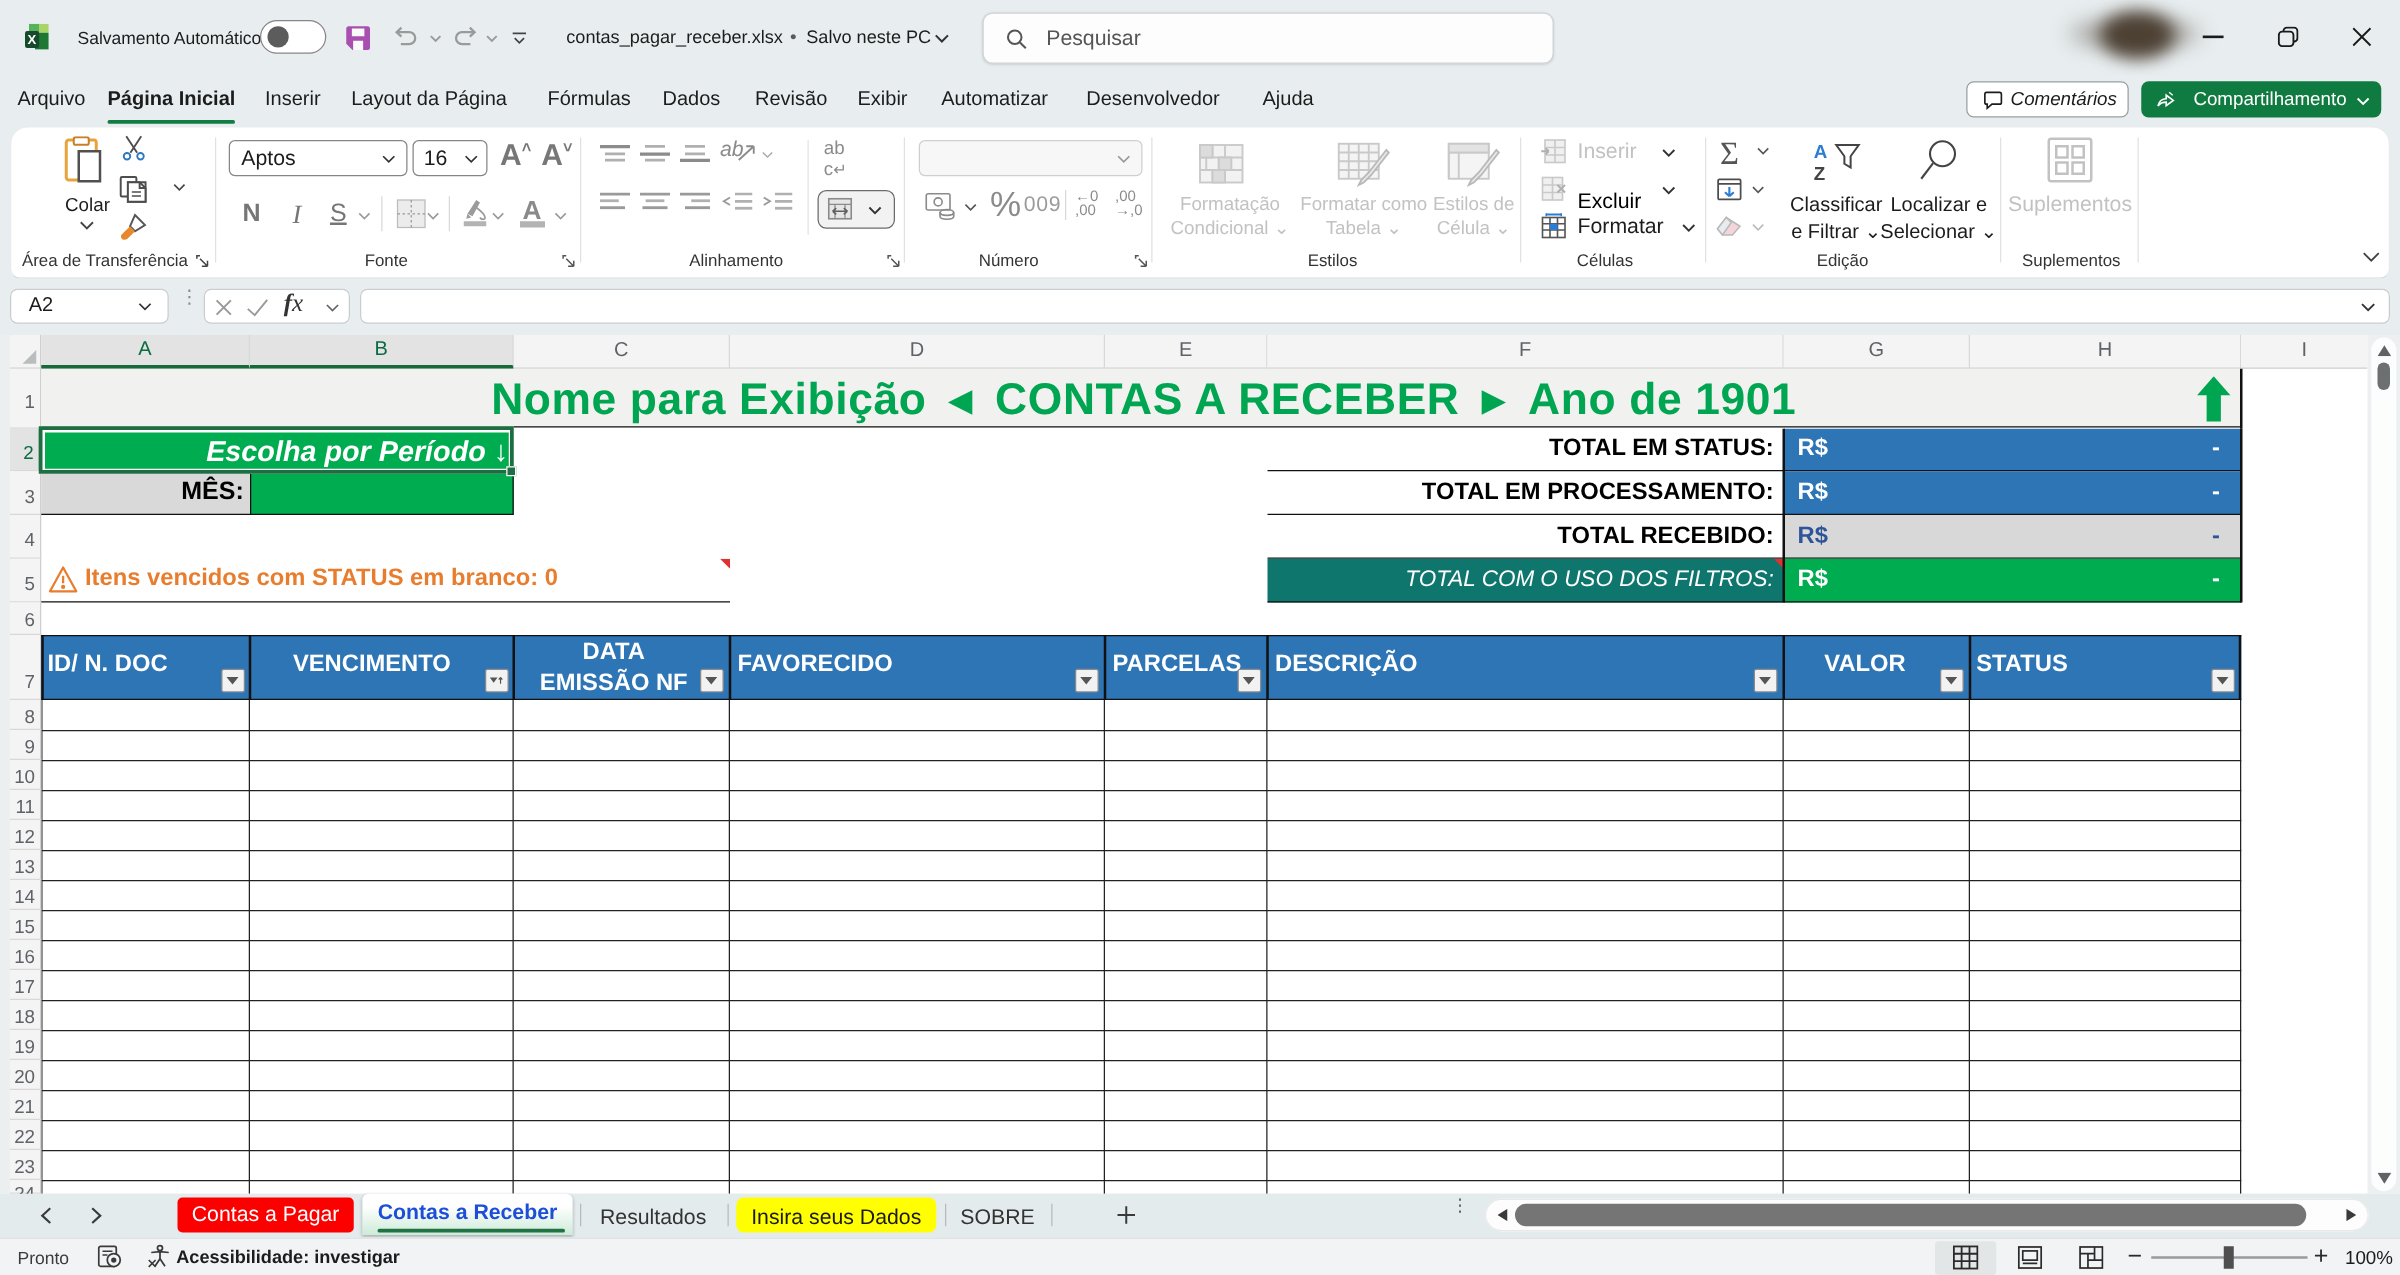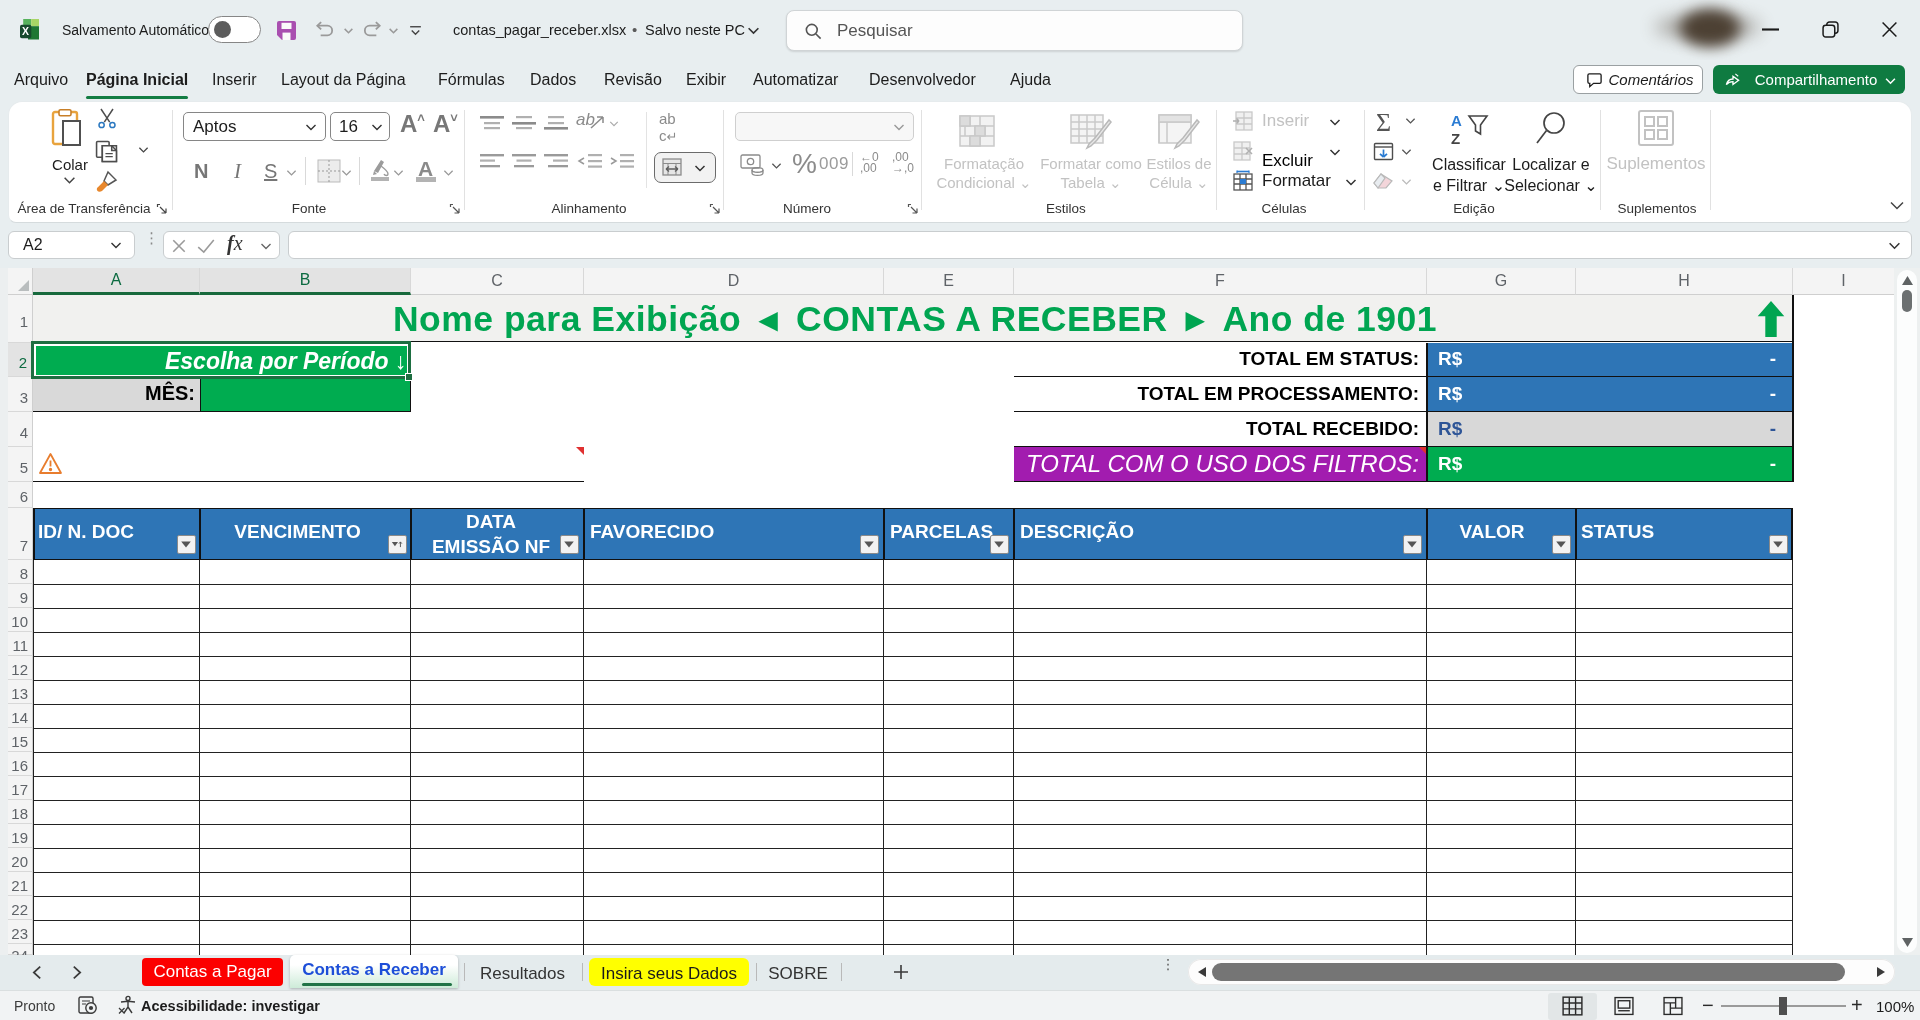--- a/index.html
+++ b/index.html
@@ -519,21 +519,21 @@
   <div class="abs" style="left:1014px;top:109px;width:413px;height:35px;border-bottom:1.5px solid #111;font-size:19px;font-weight:bold;color:#000;text-align:right;line-height:33px;padding-right:8px;">TOTAL EM PROCESSAMENTO:</div>
   <div class="abs" style="left:1427px;top:109px;width:366px;height:35px;background:#2e75b6;border-bottom:1.5px solid #111;color:#fff;font-size:19px;font-weight:bold;line-height:33px;">
     <span style="position:absolute;left:11px;">R$</span>
       <span style="position:absolute;right:17px;">-</span>
     </div>
   <div class="abs" style="left:1014px;top:144px;width:413px;height:35px;border-bottom:1.5px solid #111;font-size:19px;font-weight:bold;color:#000;text-align:right;line-height:33px;padding-right:8px;">TOTAL RECEBIDO:</div>
   <div class="abs" style="left:1427px;top:144px;width:366px;height:35px;background:#d8d8d8;border-bottom:1.5px solid #111;color:#2e5597;font-size:19px;font-weight:bold;line-height:33px;">
     <span style="position:absolute;left:11px;">R$</span>
       <span style="position:absolute;right:17px;">-</span>
     </div>
-  <div class="abs" style="left:1014px;top:179px;width:413px;height:35px;background:#a21caf;border-bottom:1.5px solid #111;font-size:24px;font-style:italic;color:#fff;text-align:right;line-height:33px;padding-right:8px;">TOTAL COM O USO DOS FILTROS:</div>
+  <div class="abs" style="left:1014px;top:179px;width:413px;height:35px;background:#0f766e;border-bottom:1.5px solid #111;font-size:18px;font-style:italic;color:#fff;text-align:right;line-height:33px;padding-right:8px;">TOTAL COM O USO DOS FILTROS:</div>
   <svg class="abs" style="left:1419px;top:179px;width:8px;height:8px;" viewBox="0 0 8 8">
       <path d="M8 0 V8 L0 0 Z" fill="#e03131"></path>
     </svg>
   <div class="abs" style="left:1427px;top:179px;width:366px;height:35px;background:#00ac50;border-bottom:1.5px solid #111;color:#fff;font-size:19px;font-weight:bold;line-height:33px;">
     <span style="position:absolute;left:11px;">R$</span>
       <span style="position:absolute;right:17px;">-</span>
     </div>
   <div class="abs" style="left:1426px;top:75px;width:1.5px;height:139px;background:#111;"></div>
   <div class="abs" style="left:1792px;top:27px;width:1.5px;height:48px;background:#111;"></div>
   <div class="abs" style="left:1792px;top:75px;width:1.5px;height:139px;background:#111;"></div>
@@ -544,20 +544,21 @@
   <div class="abs" style="left:31px;top:73px;width:380px;height:38px;border:3px solid #1d6e41;background:#fff;">
     <div style="position:absolute;left:1.5px;top:1.5px;right:1.5px;bottom:1.5px;background:#00ac50;color:#fff;font-weight:bold;font-style:italic;font-size:23px;text-align:right;line-height:31px;">Escolha por Período ↓</div>
   </div>
   <div class="abs" style="left:405px;top:105px;width:8px;height:8px;background:#1d6e41;border:1.5px solid #fff;"></div>
 
   <svg class="abs" style="left:38px;top:184px;width:25px;height:23px;" viewBox="0 0 25 23" fill="none" stroke="#e87d2e" stroke-width="1.8">
     <path d="M12.5 2 L23 21 H2 Z" stroke-linejoin="round"></path>
     <path d="M12.5 8.5 V14.5"></path>
       <circle cx="12.5" cy="17.5" r="0.8" fill="#e87d2e"></circle>
   </svg>
+  <div class="abs" style="left:68px;top:184px;font-size:19px;font-weight:bold;color:#e87d2e;">Itens vencidos com STATUS em branco: 0</div>
   <div class="abs" style="left:33px;top:212.5px;width:551px;height:1.5px;background:#111;"></div>
   <svg class="abs" style="left:576px;top:179px;width:8px;height:8px;" viewBox="0 0 8 8">
       <path d="M8 0 V8 L0 0 Z" fill="#e03131"></path>
     </svg>
 
   <div class="abs" style="left:33px;top:240px;width:1760px;height:52px;background:#2e75b6;border-top:1.5px solid #111;border-bottom:1.5px solid #111;"></div>
   <div class="hborder" style="left:33px;"></div>
   <div class="hborder" style="left:199px;"></div>
   <div class="hborder" style="left:410px;"></div>
   <div class="hborder" style="left:583px;"></div>

